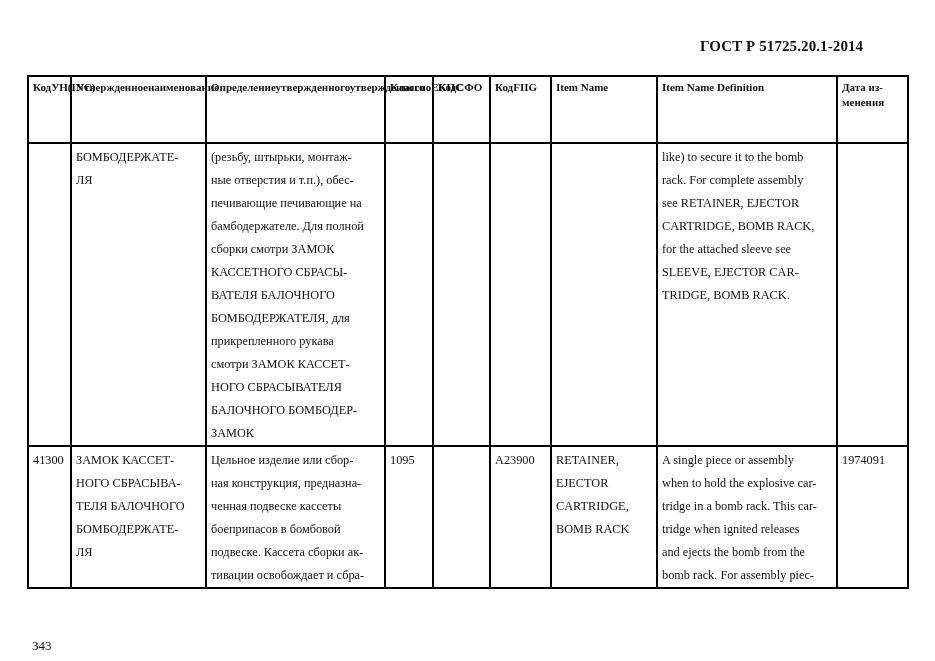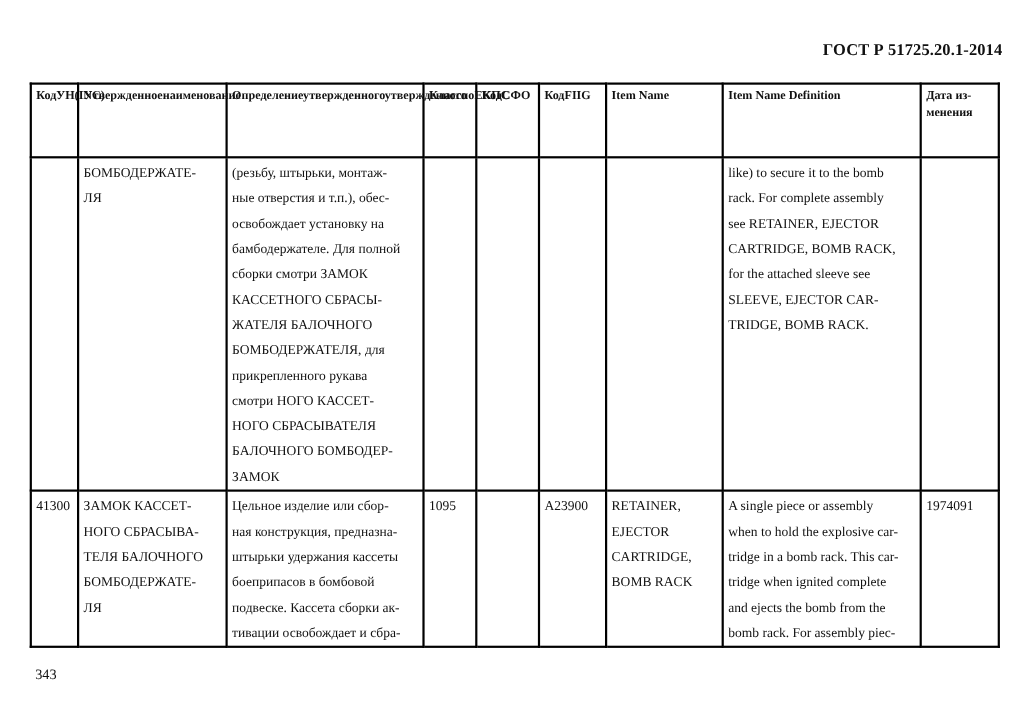--- a/index.html
+++ b/index.html
@@ -10,30 +10,30 @@
     body {
       width: 935px;
       height: 661px;
       position: relative;
       overflow: hidden;
       font-family: "Liberation Serif", serif;
       color: #111111;
     }
     .doc-header {
       position: absolute;
-      left: 748px;
+      left: 700px;
       top: 38px;
       font-size: 15px;
       font-weight: bold;
       letter-spacing: 0.1px;
     }
     .page-number {
       position: absolute;
       left: 32px;
-      top: 605px;
+      top: 638px;
       font-size: 13px;
     }
     table.main {
       position: absolute;
       left: 27px;
       top: 75px;
       border-collapse: collapse;
       table-layout: fixed;
       width: 880px;
     }
@@ -96,28 +96,28 @@
   <tbody>
     <tr class="row-cont">
       <td></td>
       <td>
           <span class="cell-line">БОМБОДЕРЖАТЕ-</span>
           <span class="cell-line">ЛЯ</span>
         </td>
       <td>
           <span class="cell-line">(резьбу, штырьки, монтаж-</span>
           <span class="cell-line">ные отверстия и т.п.), обес-</span>
-          <span class="cell-line">освобождает установку на</span>
+          <span class="cell-line">печивающие печивающие на</span>
           <span class="cell-line">бамбодержателе. Для полной</span>
           <span class="cell-line">сборки смотри ЗАМОК</span>
           <span class="cell-line">КАССЕТНОГО СБРАСЫ-</span>
-          <span class="cell-line">ЖАТЕЛЯ БАЛОЧНОГО</span>
+          <span class="cell-line">ВАТЕЛЯ БАЛОЧНОГО</span>
           <span class="cell-line">БОМБОДЕРЖАТЕЛЯ, для</span>
           <span class="cell-line">прикрепленного рукава</span>
-          <span class="cell-line">смотри НОГО КАССЕТ-</span>
+          <span class="cell-line">смотри ЗАМОК КАССЕТ-</span>
           <span class="cell-line">НОГО СБРАСЫВАТЕЛЯ</span>
           <span class="cell-line">БАЛОЧНОГО БОМБОДЕР-</span>
           <span class="cell-line">ЗАМОК</span>
         </td>
       <td></td>
       <td></td>
       <td></td>
       <td></td>
       <td>
           <span class="cell-line">like) to secure it to the bomb</span>
@@ -135,39 +135,39 @@
       <td>
           <span class="cell-line">ЗАМОК КАССЕТ-</span>
           <span class="cell-line">НОГО СБРАСЫВА-</span>
           <span class="cell-line">ТЕЛЯ БАЛОЧНОГО</span>
           <span class="cell-line">БОМБОДЕРЖАТЕ-</span>
           <span class="cell-line">ЛЯ</span>
         </td>
       <td>
           <span class="cell-line">Цельное изделие или сбор-</span>
           <span class="cell-line">ная конструкция, предназна-</span>
-          <span class="cell-line">штырьки удержания кассеты</span>
+          <span class="cell-line">ченная подвеске кассеты</span>
           <span class="cell-line">боеприпасов в бомбовой</span>
           <span class="cell-line">подвеске. Кассета сборки ак-</span>
           <span class="cell-line">тивации освобождает и сбра-</span>
         </td>
       <td>1095</td>
       <td></td>
       <td>A23900</td>
       <td>
           <span class="cell-line">RETAINER,</span>
           <span class="cell-line">EJECTOR</span>
           <span class="cell-line">CARTRIDGE,</span>
           <span class="cell-line">BOMB RACK</span>
         </td>
       <td>
           <span class="cell-line">A single piece or assembly</span>
           <span class="cell-line">when to hold the explosive car-</span>
           <span class="cell-line">tridge in a bomb rack. This car-</span>
-          <span class="cell-line">tridge when ignited complete</span>
+          <span class="cell-line">tridge when ignited releases</span>
           <span class="cell-line">and ejects the bomb from the</span>
           <span class="cell-line">bomb rack. For assembly piec-</span>
         </td>
       <td class="date-cell">1974091</td>
     </tr>
   </tbody>
 </table>
 
 <div class="page-number">343</div>
 

